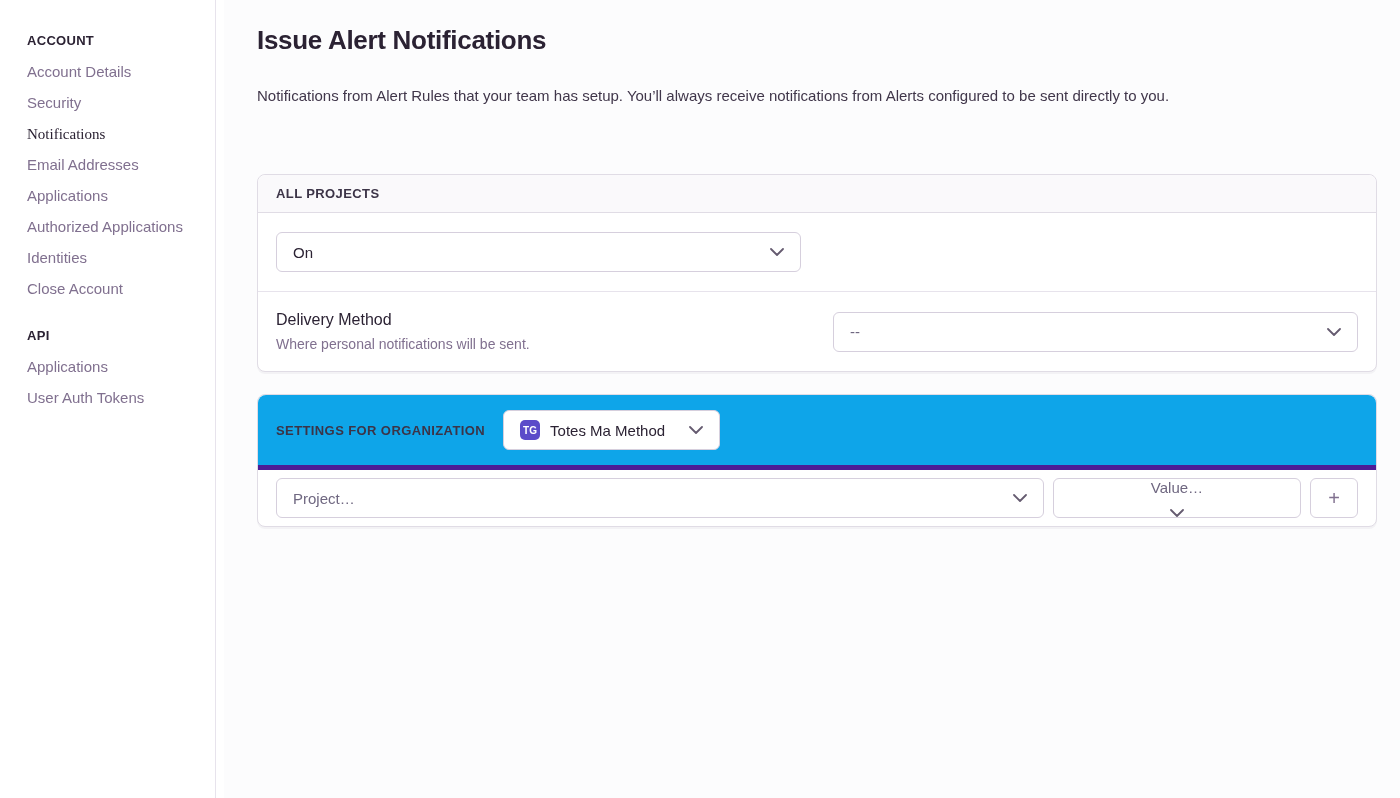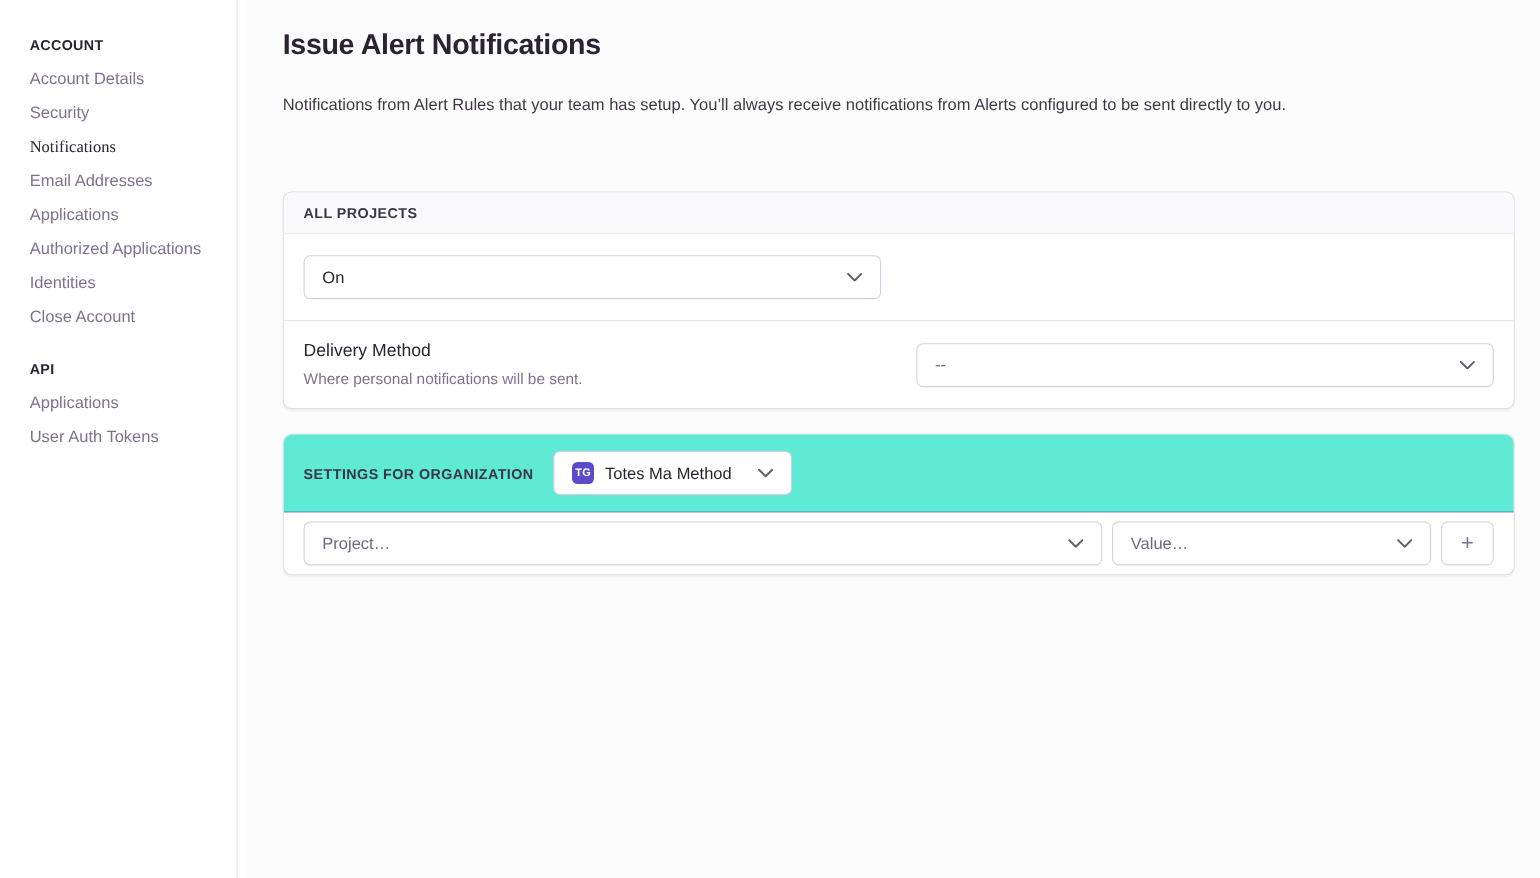--- a/index.html
+++ b/index.html
@@ -73,21 +73,21 @@
     display: flex; align-items: center; justify-content: space-between;
     padding: 0 16px; font-size: 15px; color: #2b2233; cursor: pointer;
     flex-shrink: 0;
   }
   .select .muted { color: #6f6780; }
   .chevron { display: inline-flex; align-items: center; }
   .chevron svg { display: block; }
 
   
   .org-header {
-    background: #5eead4; border-bottom: 1px solid #4c1d95;
+    background: #0ea5e9; border-bottom: 5px solid #4c1d95;
     border-radius: 8px 8px 0 0;
     padding: 15px 18px;
     display: flex; align-items: center; gap: 18px;
   }
   .org-header-label {
     font-size: 13px; font-weight: 700; color: #3c3447; letter-spacing: .4px;
   }
   .org-select {
     height: 40px; background: #fff;
     border: 1px solid #d6cfdd; border-radius: 6px;
@@ -100,21 +100,21 @@
     display: inline-flex; align-items: center; justify-content: center;
     letter-spacing: .2px; margin-right: 10px; flex-shrink: 0;
   }
   .org-name { font-size: 15px; color: #2b2233; }
   .org-select .chevron { margin-left: 24px; }
 
   .org-body {
     padding: 8px 18px; display: flex; align-items: center; gap: 9px;
   }
   .project-select { flex: 1; width: auto; }
-  .value-select { width: 290px; }
+  .value-select { width: 248px; flex-direction: column; }
   .add-button {
     width: 48px; height: 40px; background: #fff;
     border: 1px solid #d6cfdd; border-radius: 6px;
     color: #80708f; font-size: 20px; font-weight: 400;
     display: flex; align-items: center; justify-content: center;
     cursor: pointer; flex-shrink: 0; line-height: 1;
   }
 </style>
 </head>
 <body>

